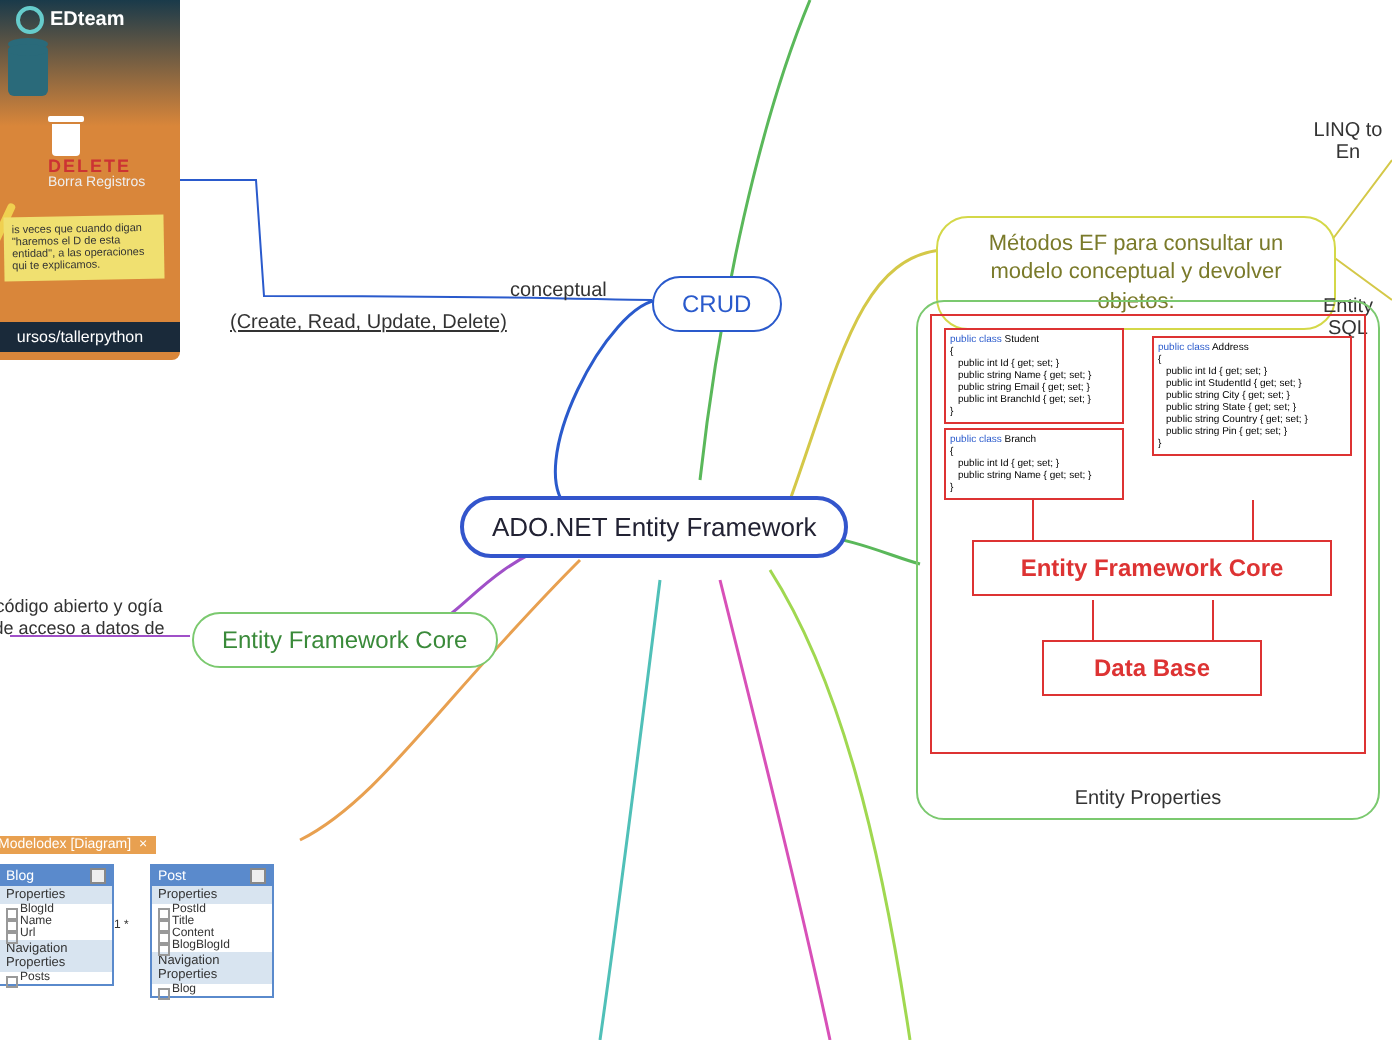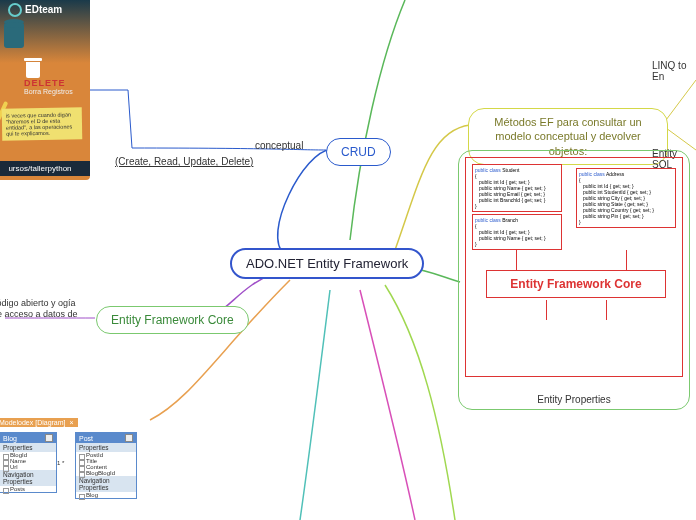--- a/index.html
+++ b/index.html
@@ -41,20 +41,21 @@
     font-size: 11px;
     white-space: normal;
     width: 200px;
     padding: 6px 10px;
     line-height: 1.3;
   }
   .text-label {
     position: absolute;
     font-size: 10px;
     color: #333;
+    text-align: center;
   }
   .right-link { font-size: 10px; color: #333; }
 
   
   .edteam {
     position: absolute;
     top: 0; left: -10px;
     width: 100px; height: 180px;
     background: linear-gradient(180deg, #1a3a4a 0%, #d9863a 35%, #d9863a 100%);
     border-radius: 0 0 4px 0;
@@ -293,20 +294,23 @@
     <div class="arrow" style="top:92px; left:50px; height:20px;"></div>
     <div class="arrow" style="top:92px; left:160px; height:20px;"></div>
 
     <div class="efc-box" style="top:112px; left:20px; width:180px;">
       <span>Entity Framework Core</span>
     </div>
 
     <div class="arrow" style="top:142px; left:80px; height:20px;"></div>
     <div class="arrow" style="top:142px; left:140px; height:20px;"></div>
 
+    <div class="db-box" style="top:162px; left:55px; width:110px;">
+      <span>Data Base</span>
+    </div>
   </div>
   <div class="caption">Entity Properties</div>
 </div>
 
 <div class="modelfirst">
   <div class="mf-tab">
     <span>Modelodex [Diagram]</span><span class="x">×</span>
   </div>
 
   <div class="mf-panel" style="top:14px; left:4px; width:58px;">

